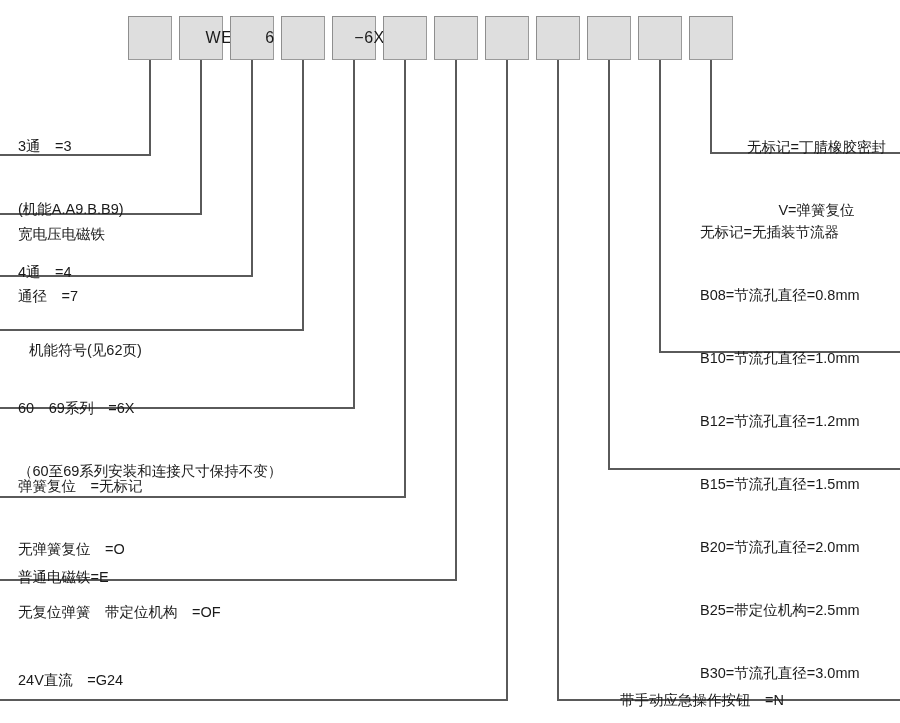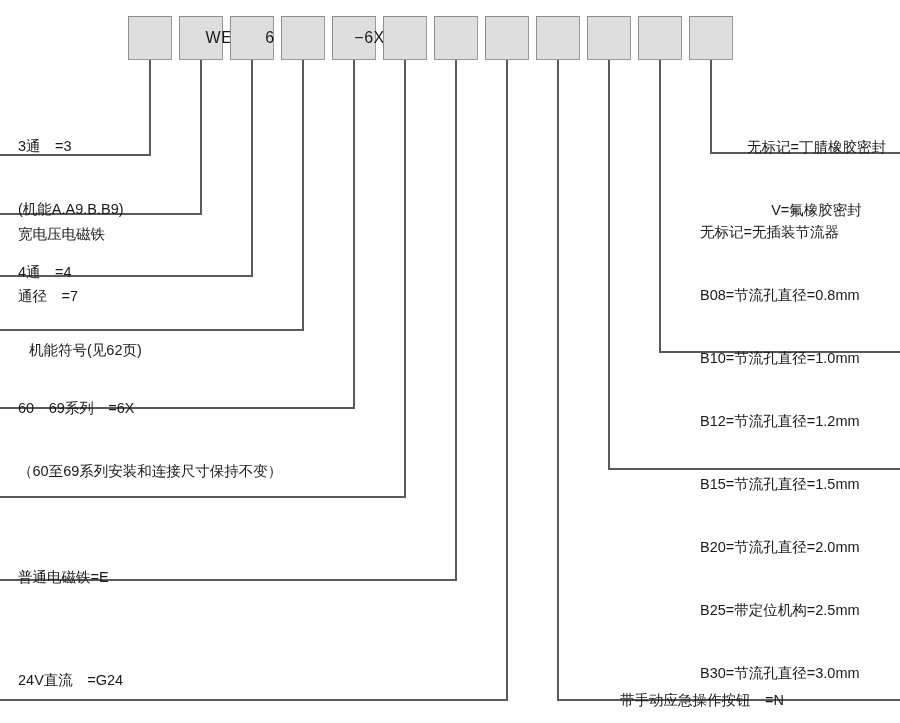--- a/index.html
+++ b/index.html
@@ -121,34 +121,39 @@
 
   <div class="txt" style="left:29px; top:298px">
     <span class="ln">机能符号(见62页)</span>
   </div>
 
   <div class="txt" style="left:18px; top:356px">
     <span class="ln">60　69系列　=6X</span>
     <span class="ln">（60至69系列安装和连接尺寸保持不变）</span>
   </div>
 
+  <div class="txt" style="left:18px; top:434px">
+    <span class="ln">弹簧复位　=无标记</span>
+    <span class="ln">无弹簧复位　=O</span>
+    <span class="ln">无复位弹簧　带定位机构　=OF</span>
+  </div>
 
   <div class="txt" style="left:18px; top:525px">
     <span class="ln">普通电磁铁=E</span>
   </div>
 
   <div class="txt" style="left:18px; top:628px">
     <span class="ln">24V直流　=G24</span>
     
     
   </div>
 
   <div class="txt right" style="right:14px; top:95px">
     <span class="ln">无标记=丁腈橡胶密封</span>
-    <span class="ln">V=氟橡胶密封</span>
+    <span class="ln">V=弹簧复位</span>
   </div>
 
   <div class="txt" style="left:700px; top:180px">
     <span class="ln">无标记=无插装节流器</span>
     <span class="ln">B08=节流孔直径=0.8mm</span>
     <span class="ln">B10=节流孔直径=1.0mm</span>
     <span class="ln">B12=节流孔直径=1.2mm</span>
     <span class="ln">B15=节流孔直径=1.5mm</span>
     <span class="ln">B20=节流孔直径=2.0mm</span>
     <span class="ln">B25=带定位机构=2.5mm</span>

